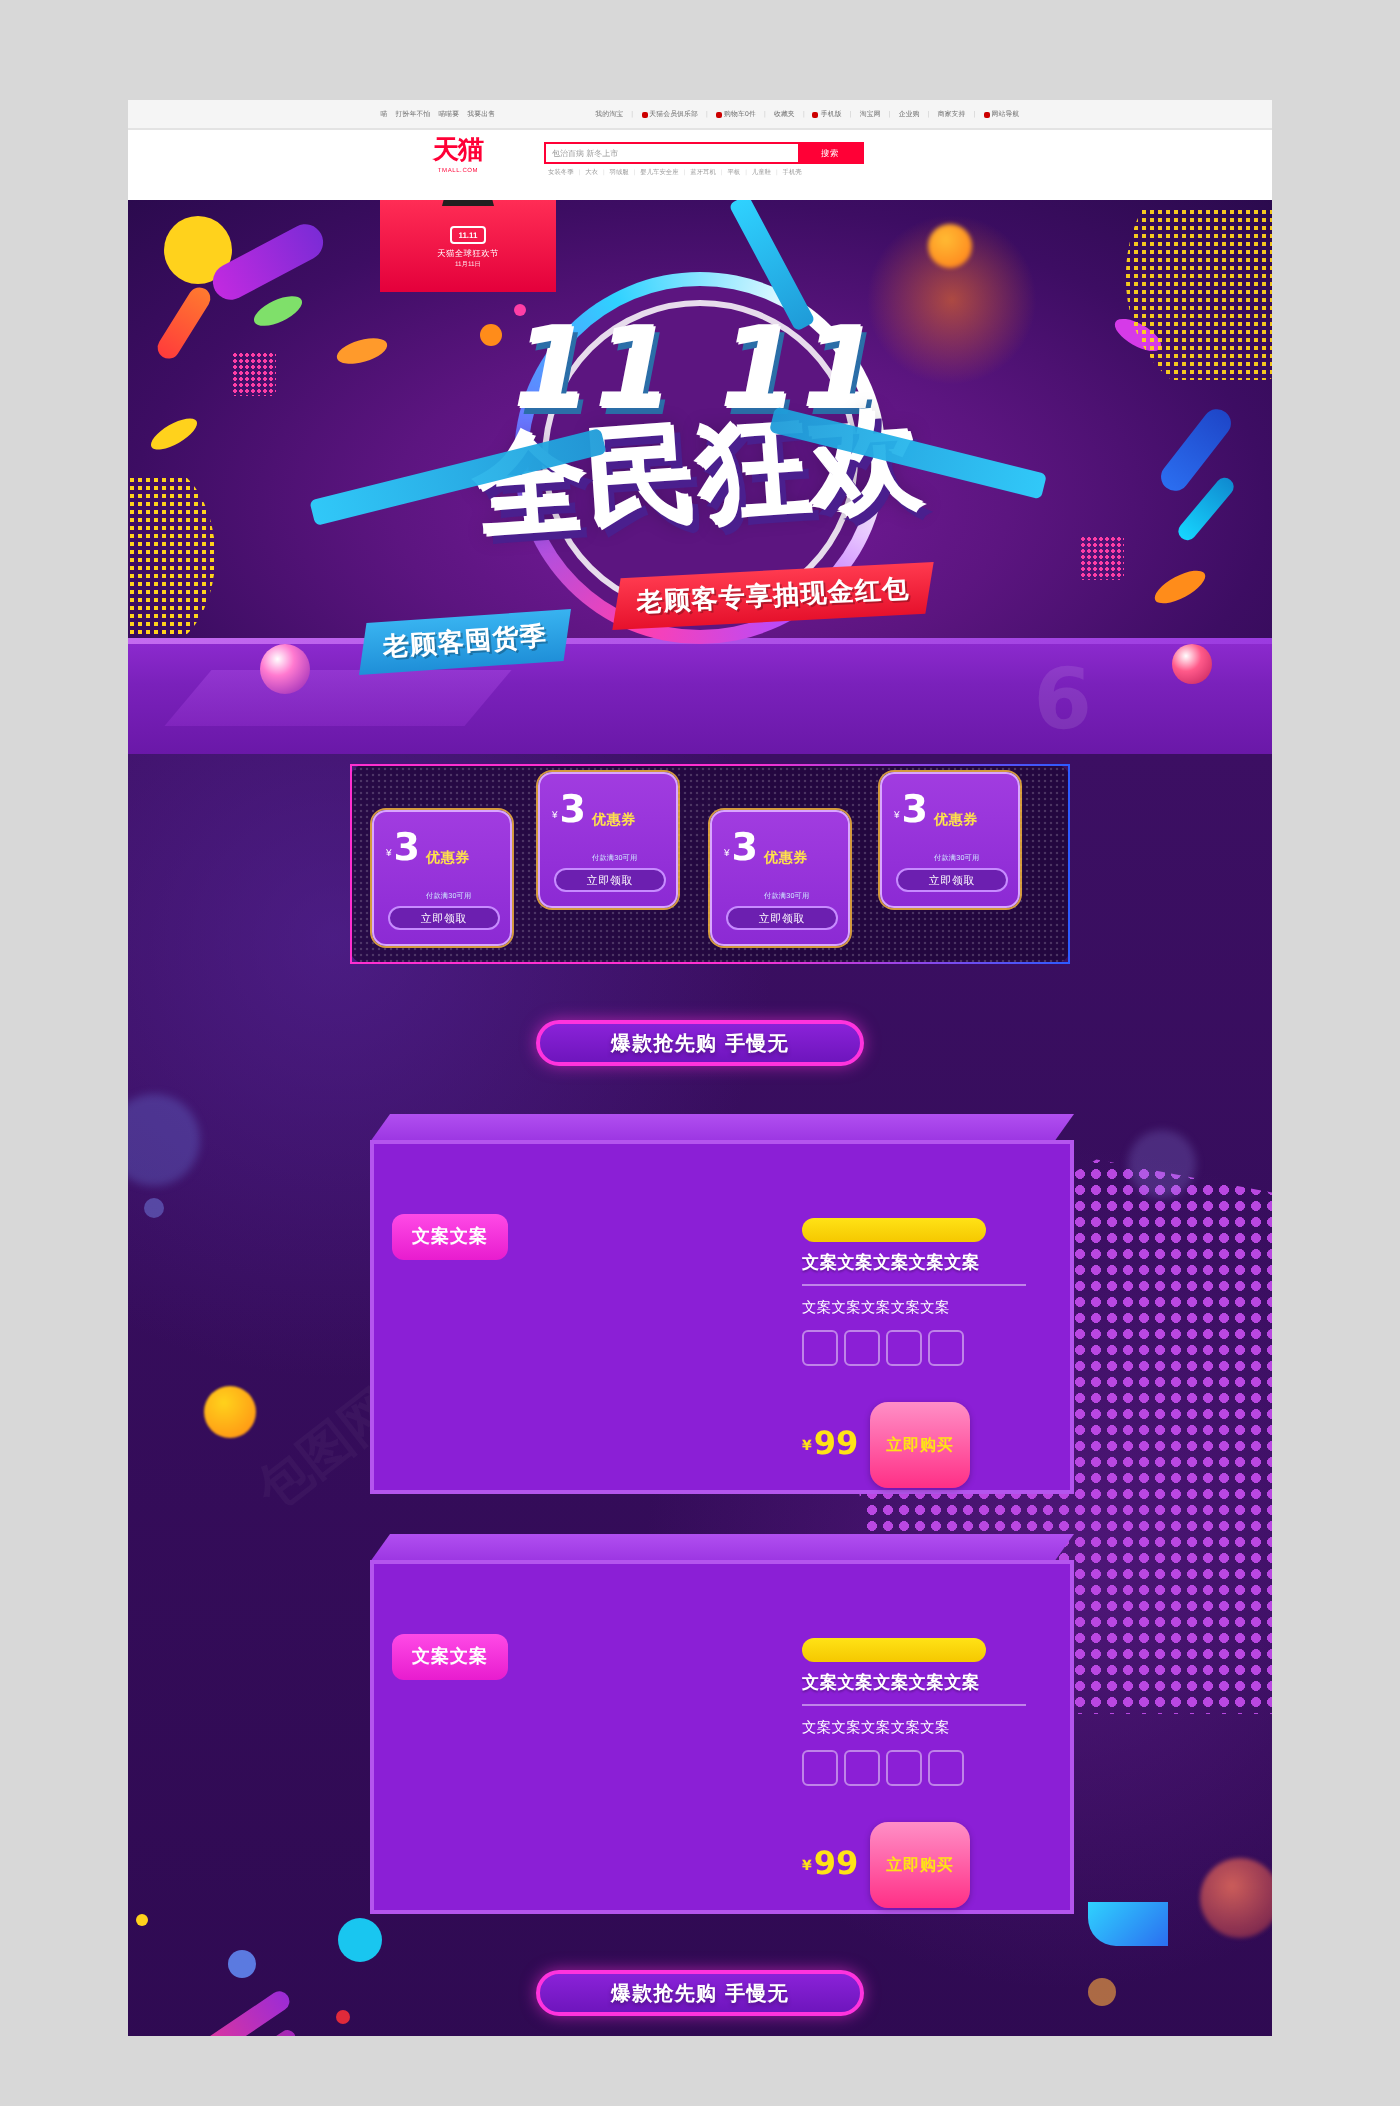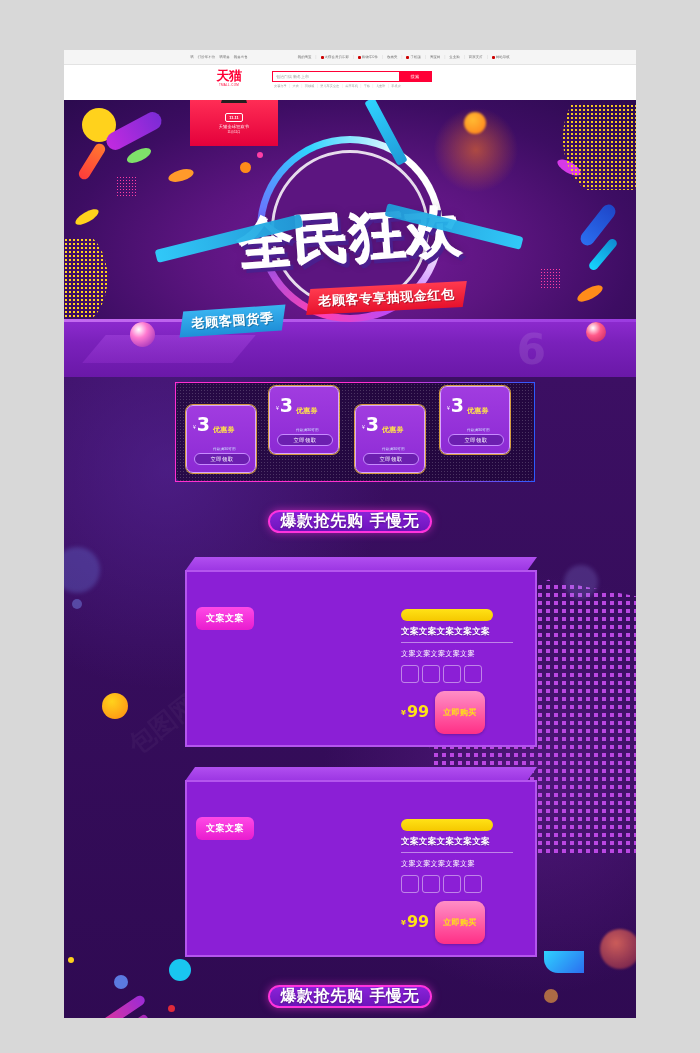--- a/index.html
+++ b/index.html
@@ -199,21 +199,21 @@
     font-size:5.4px; color:#fff; letter-spacing:.4px;
   }
 
   
   .pill{
     position:absolute; left:50%; transform:translateX(-50%);
     width:164px; height:23px; border-radius:12px;
     background:linear-gradient(180deg,#8a22d8 0%,#6e15bd 100%);
     border:2px solid #ff33dd;
     display:flex; align-items:center; justify-content:center;
-    color:#fff; font-size:16px; font-weight:bold; letter-spacing:.6px;
+    color:#fff; font-size:10px; font-weight:bold; letter-spacing:.6px;
     font-family:"DejaVu Sans",sans-serif;
     box-shadow:0 0 8px rgba(255,50,220,.55);
     text-shadow:0 1px 2px rgba(0,0,0,.35);
   }
 
   
   .prod{
     position:absolute; left:121px; width:352px; height:190px;
   }
   .prod .top3d{
@@ -240,21 +240,21 @@
   .ybar{ width:92px; height:12px; border-radius:6px;
          background:linear-gradient(180deg,#ffe216,#f5c800); }
   .ttl{ color:#fff; font-size:8.6px; font-weight:bold; margin-top:5px;
         letter-spacing:.3px; font-family:"DejaVu Sans",sans-serif;
         text-shadow:0 1px 1px rgba(0,0,0,.25); }
   .rule{ width:112px; height:1px; background:rgba(255,255,255,.45); margin-top:4px; }
   .sub{ color:#fff; font-size:7.2px; margin-top:6px; letter-spacing:.2px;
         font-family:"DejaVu Sans",sans-serif; }
   .swatches{ display:flex; gap:3px; margin-top:6px; }
   .sw{ width:18px;height:18px;border:1px solid rgba(255,255,255,.45); border-radius:3px; }
-  .buyrow{ display:flex; align-items:center; gap:6px; margin-top:8px; }
+  .buyrow{ display:flex; align-items:center; gap:6px; margin-top:18px; }
   .price{ color:#ffe216; font-weight:bold; font-size:16px; line-height:16px;
           font-family:"DejaVu Sans",sans-serif; }
   .price .y{ font-size:7px; vertical-align:2px; margin-right:1px;}
   .buybtn{
     padding:16px 8px; border-radius:9px;
     background:linear-gradient(180deg,#ff8fc6,#ff2f86);
     color:#ffe216; font-size:8px; font-weight:bold; letter-spacing:.4px;
     font-family:"DejaVu Sans",sans-serif;
     box-shadow:0 1px 3px rgba(0,0,0,.25);
   }
@@ -349,20 +349,21 @@
     <div class="halftone" style="left:476px;top:168px;width:22px;height:22px;background-image:radial-gradient(#ff3ea5 40%,transparent 44%);background-size:3px 3px;"></div>
 
     <div class="bn-floor">
       <div class="floor-six">6</div>
     </div>
 
     <div class="ring-fill"></div>
     <div class="ring"></div>
     <div class="ring2"></div>
 
+    <div class="bn-1111">11 11</div>
     <div class="bn-main">全民狂欢</div>
 
     <div class="blob" style="left:90px;top:132px;width:150px;height:13px;background:linear-gradient(90deg,#2fd2ff,#1f9bd8);transform:rotate(-14deg);border-radius:3px;opacity:.95;"></div>
     <div class="blob" style="left:320px;top:120px;width:140px;height:13px;background:linear-gradient(90deg,#1f9bd8,#2fd2ff);transform:rotate(14deg);border-radius:3px;opacity:.95;"></div>
     <div class="blob" style="left:286px;top:26px;width:72px;height:11px;background:linear-gradient(90deg,#2fd2ff,#1f9bd8);transform:rotate(62deg);border-radius:3px;"></div>
 
     <div class="ribbons">
       <div class="rb red"><span>老顾客专享抽现金红包</span></div>
       <div class="rb blue"><span>老顾客囤货季</span></div>
     </div>

